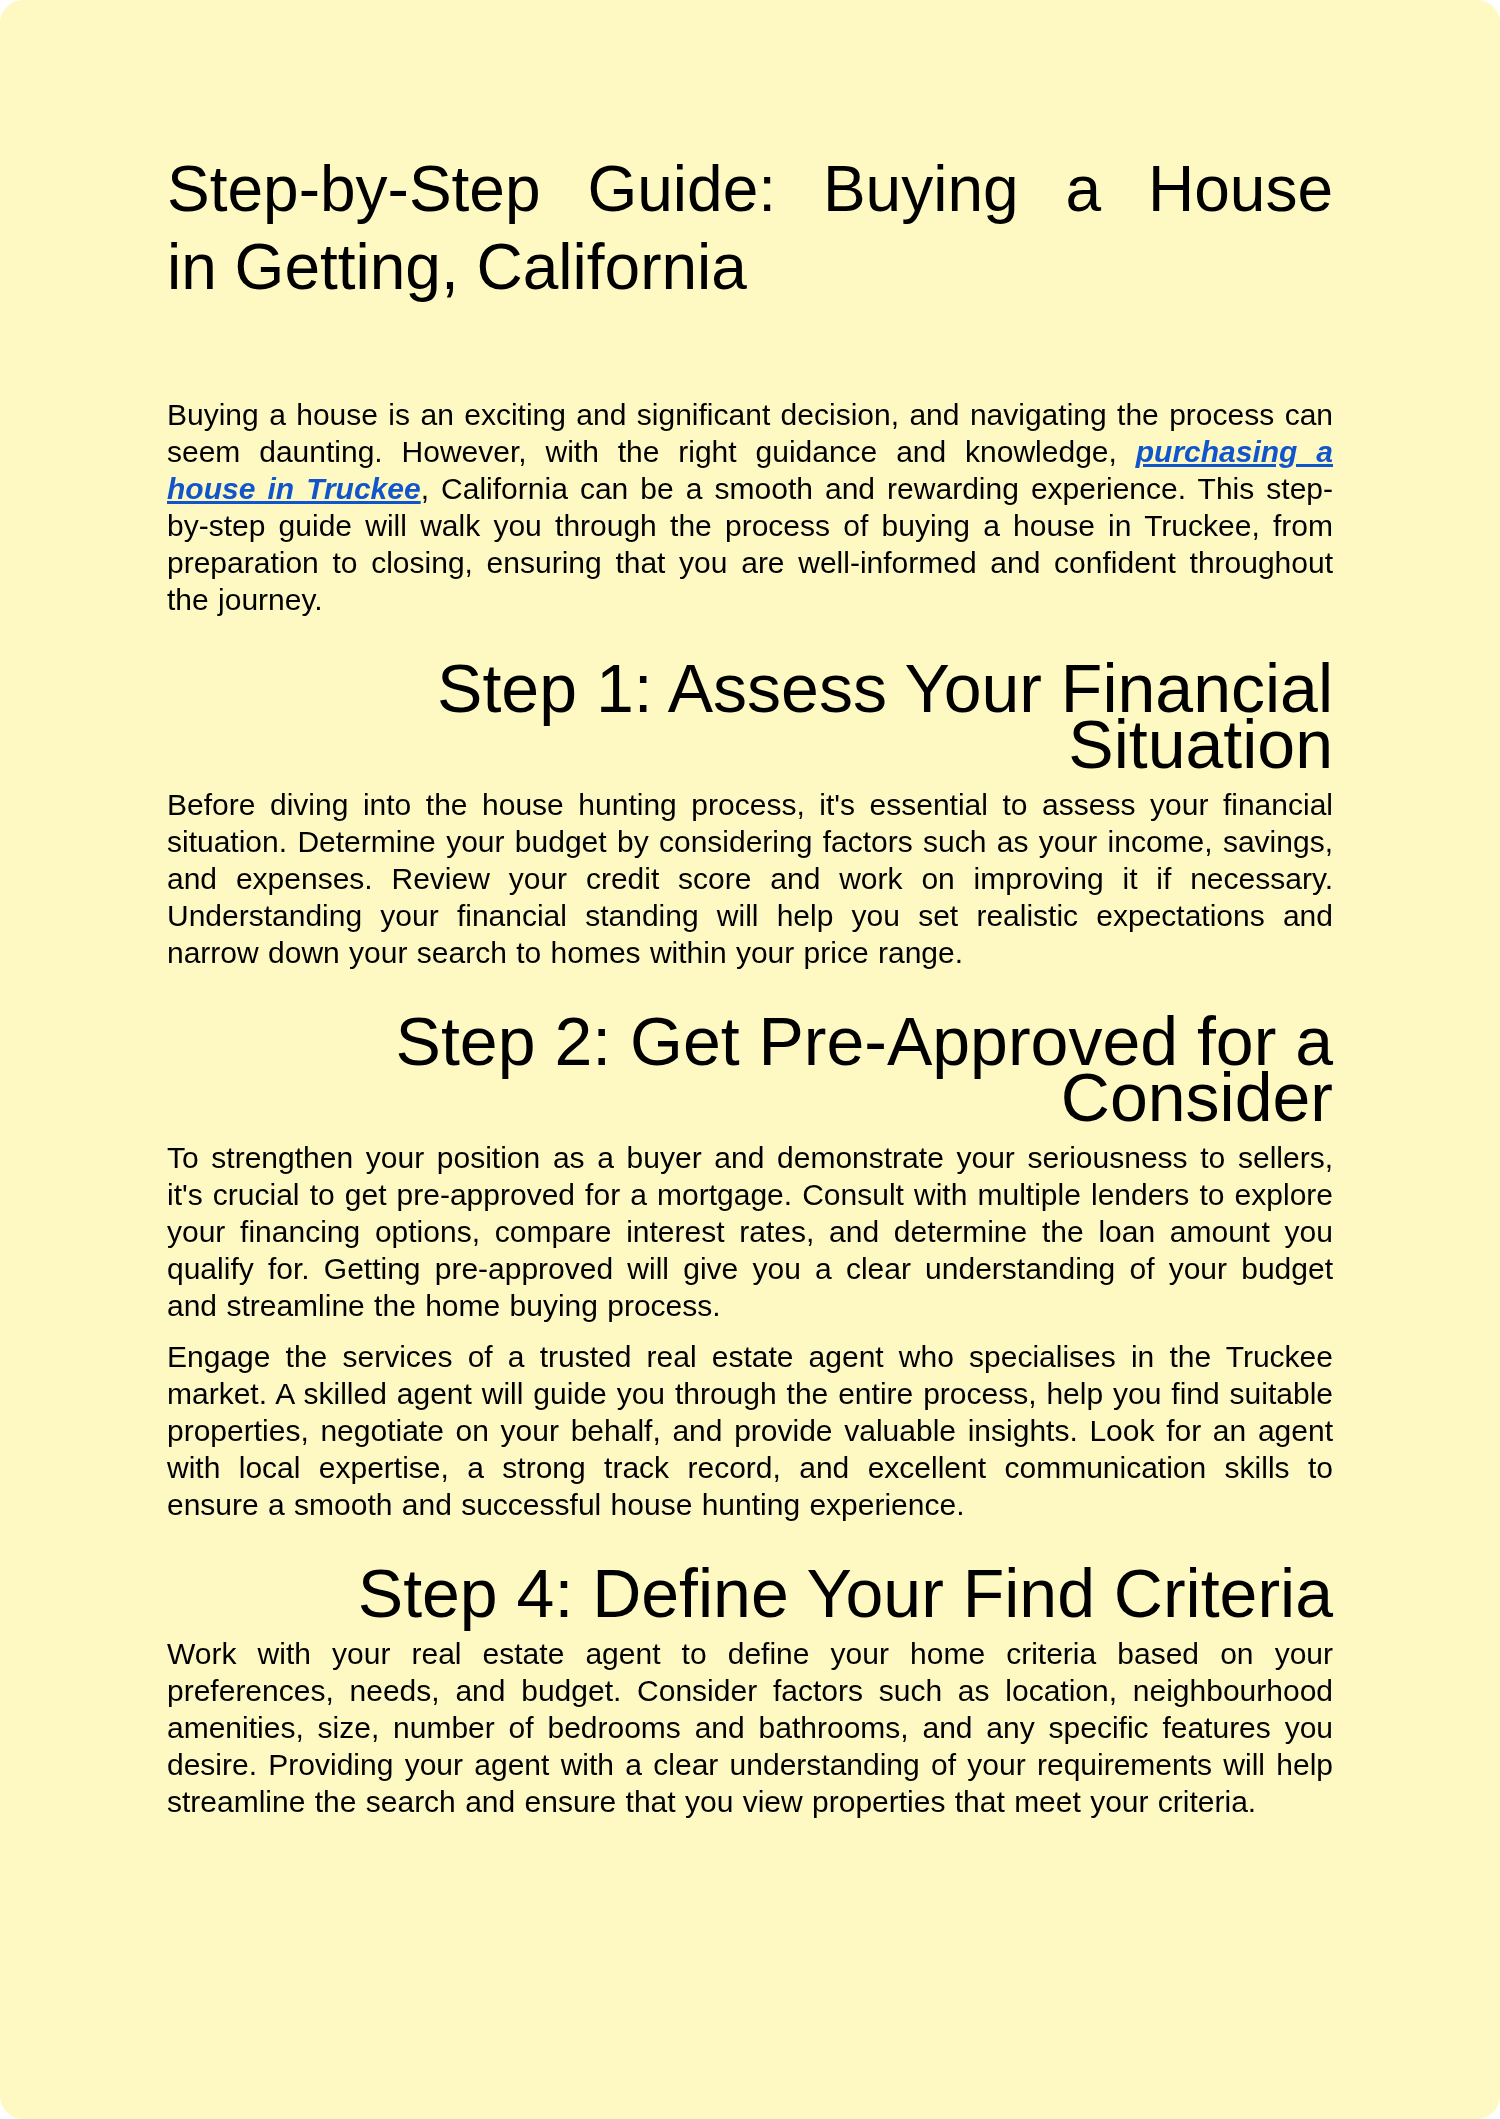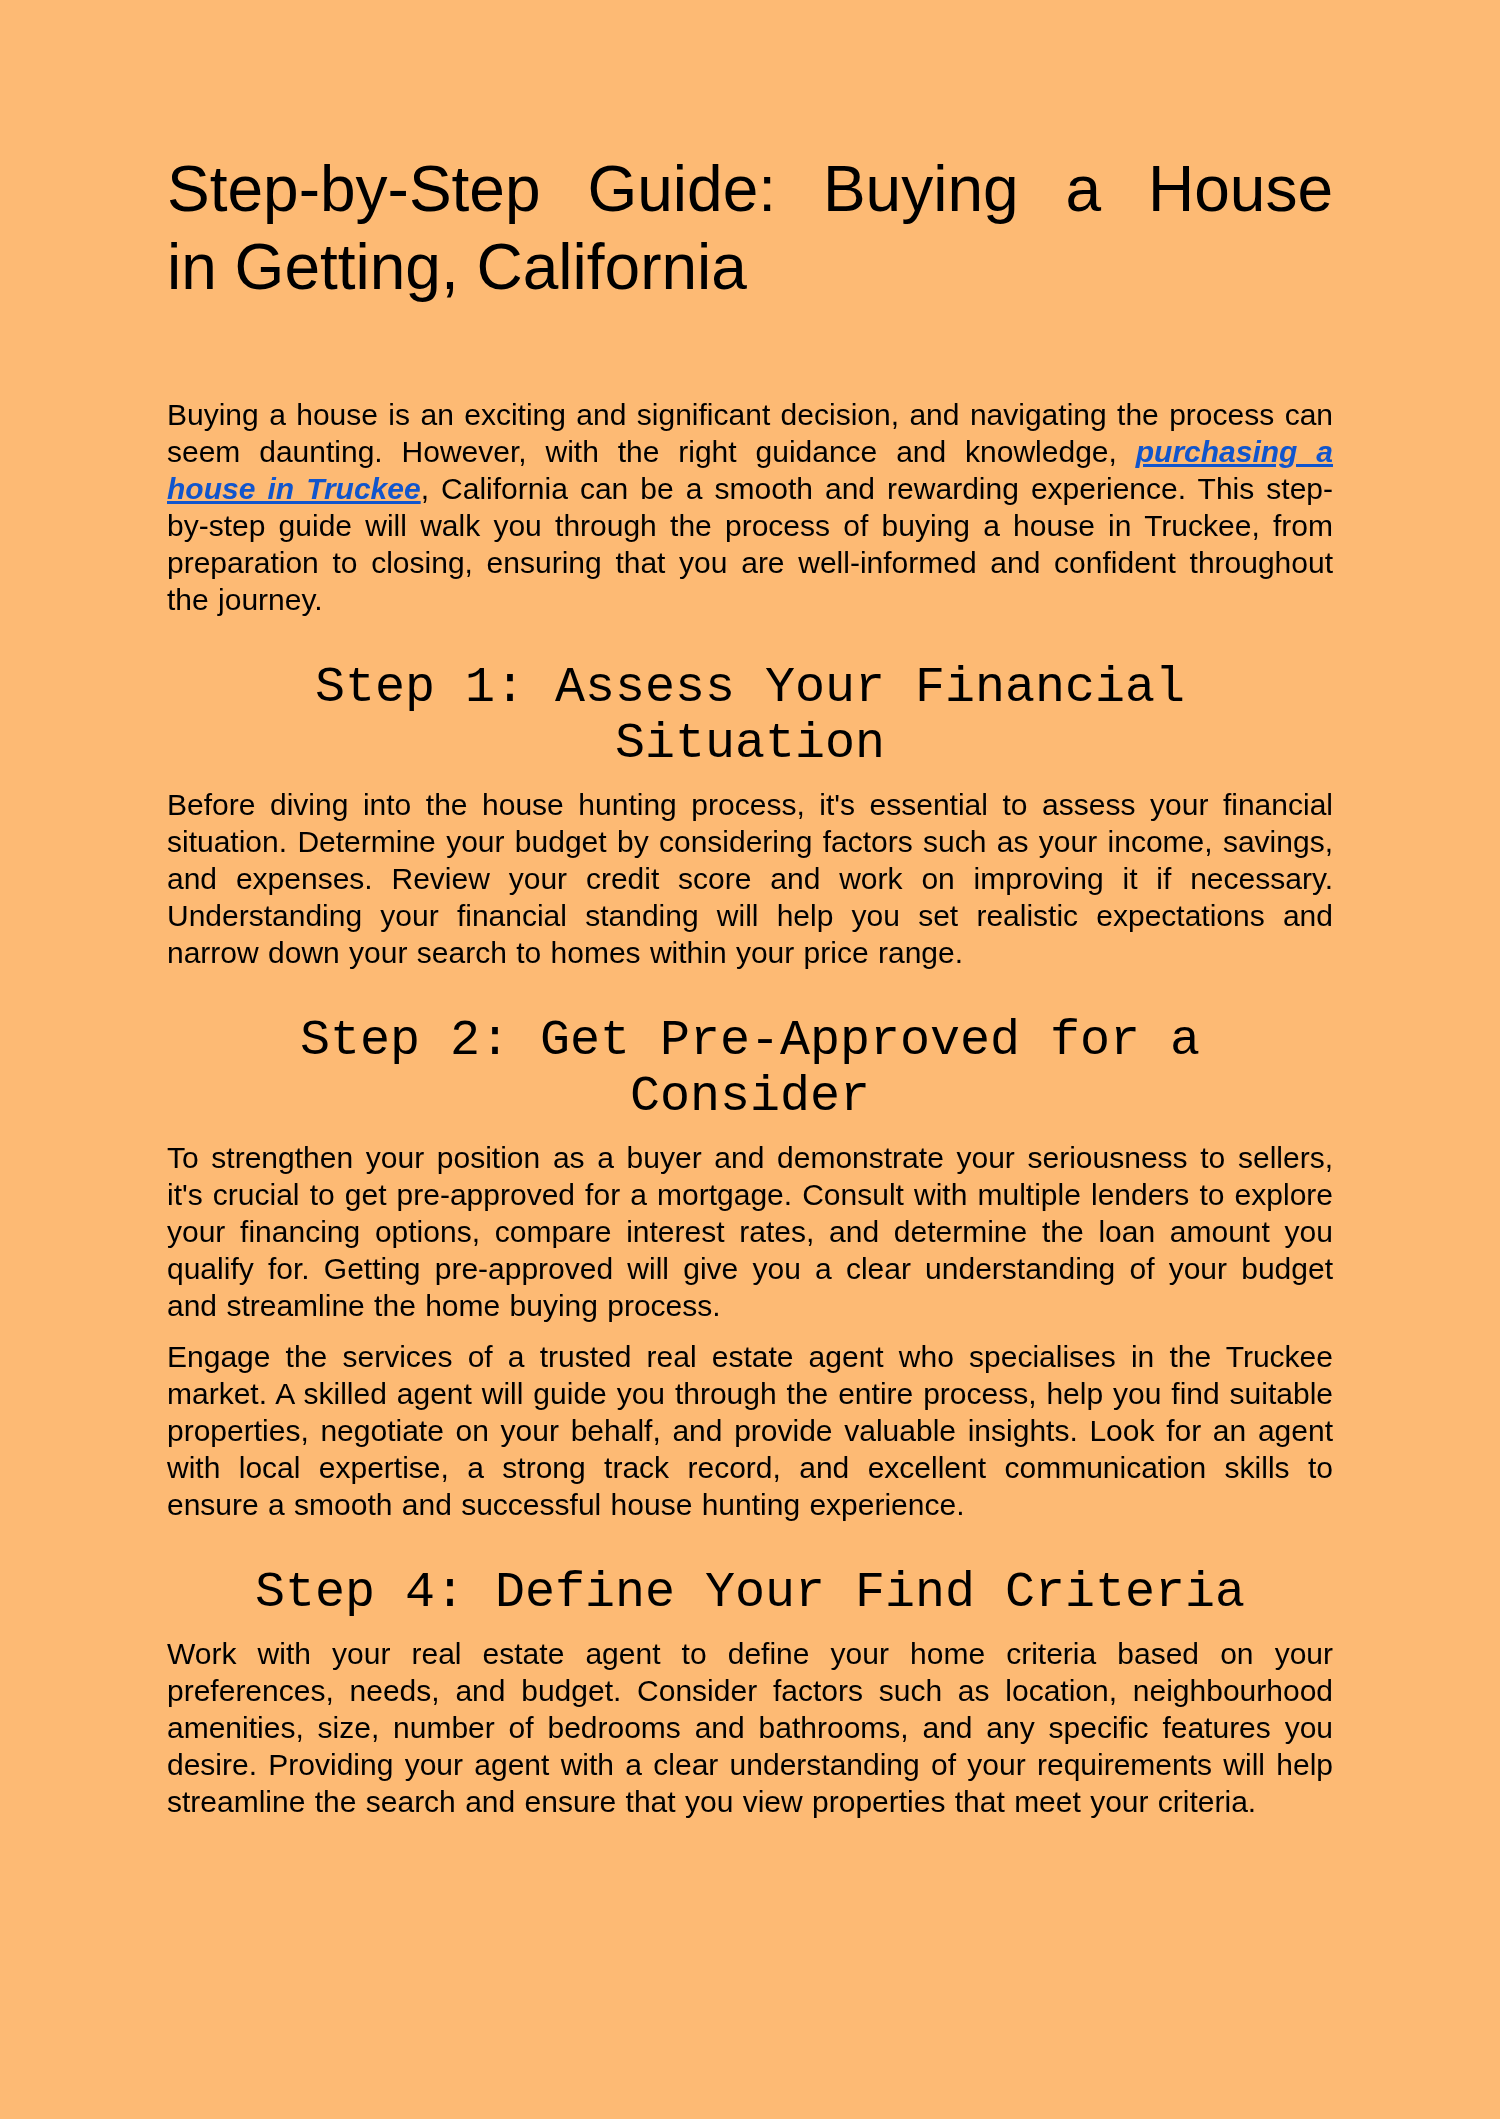--- a/index.html
+++ b/index.html
@@ -37,38 +37,37 @@
     font-size: 30px;
     line-height: 37px;
     margin: 14px 0 0 0;
     text-align: justify;
     word-spacing: 1px;
   }
   p.intro-par {
     margin-top: 90px;
   }
   h2.step-heading {
-    font-size: 50px;
+    font-size: 68px;
     line-height: 56px;
     font-weight: 400;
     margin: 42px 0 0 0;
-    text-align: center;
-    font-family: Liberation Mono, monospace;
+    text-align: right;
   }
   a.doc-link {
     font-weight: 700;
     font-style: italic;
     text-decoration: underline;
     cursor: pointer;
   }
 </style>
 </head>
 <body>
 
-<div class="page" style="background: #fdba74; color: rgb(0, 0, 0);">
+<div class="page" style="background: #fef9c3; color: rgb(0, 0, 0); border-radius: 23px;">
 
   <div class="doc-title">
     <div class="title-line-1">Step-by-Step Guide: Buying a House</div>
     <div class="title-line-2">in Getting, California</div>
   </div>
 
   <p class="body-par intro-par"><span>Buying a house is an exciting and significant decision, and navigating the process can seem daunting. However, with the right guidance and knowledge, </span><a class="doc-link" style="color: rgb(17, 85, 204);">purchasing a house in Truckee</a><span>, California can be a smooth and rewarding experience. This step-by-step guide will walk you through the process of buying a house in Truckee, from preparation to closing, ensuring that you are well-informed and confident throughout the journey.</span></p>
 
   <h2 class="step-heading">Step 1: Assess Your Financial Situation</h2>
   <p class="body-par">Before diving into the house hunting process, it's essential to assess your financial situation. Determine your budget by considering factors such as your income, savings, and expenses. Review your credit score and work on improving it if necessary. Understanding your financial standing will help you set realistic expectations and narrow down your search to homes within your price range.</p>

